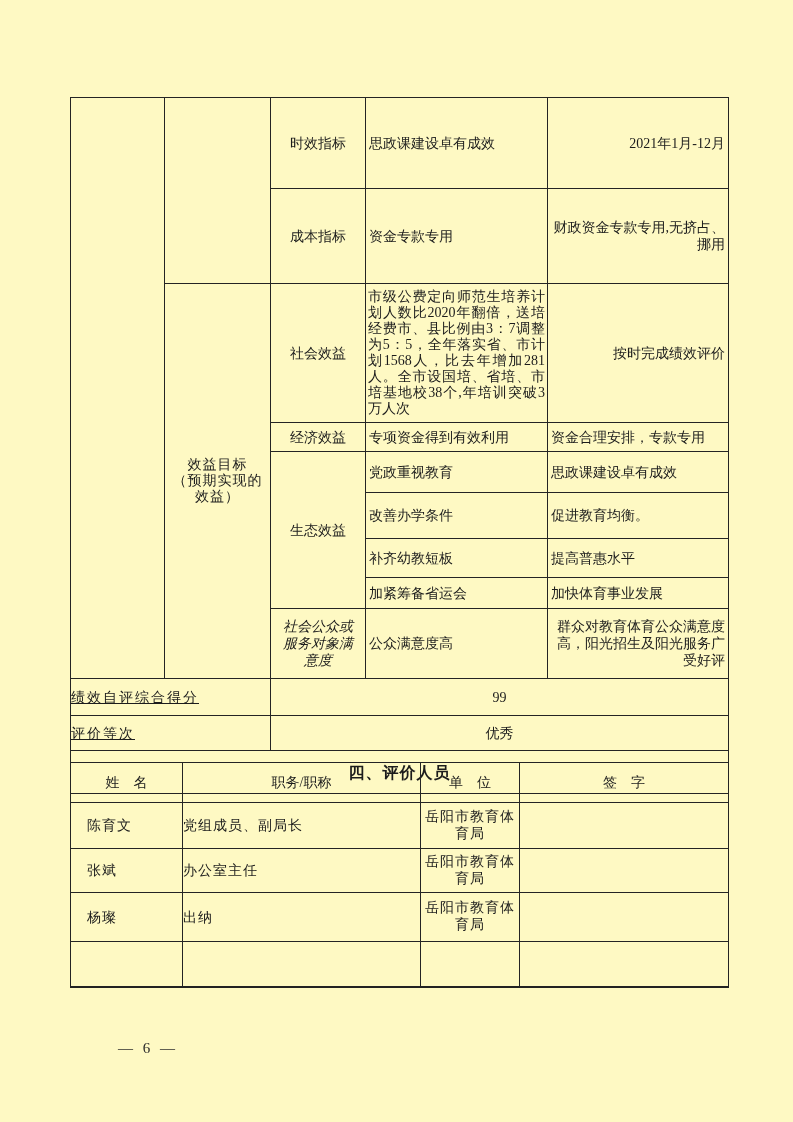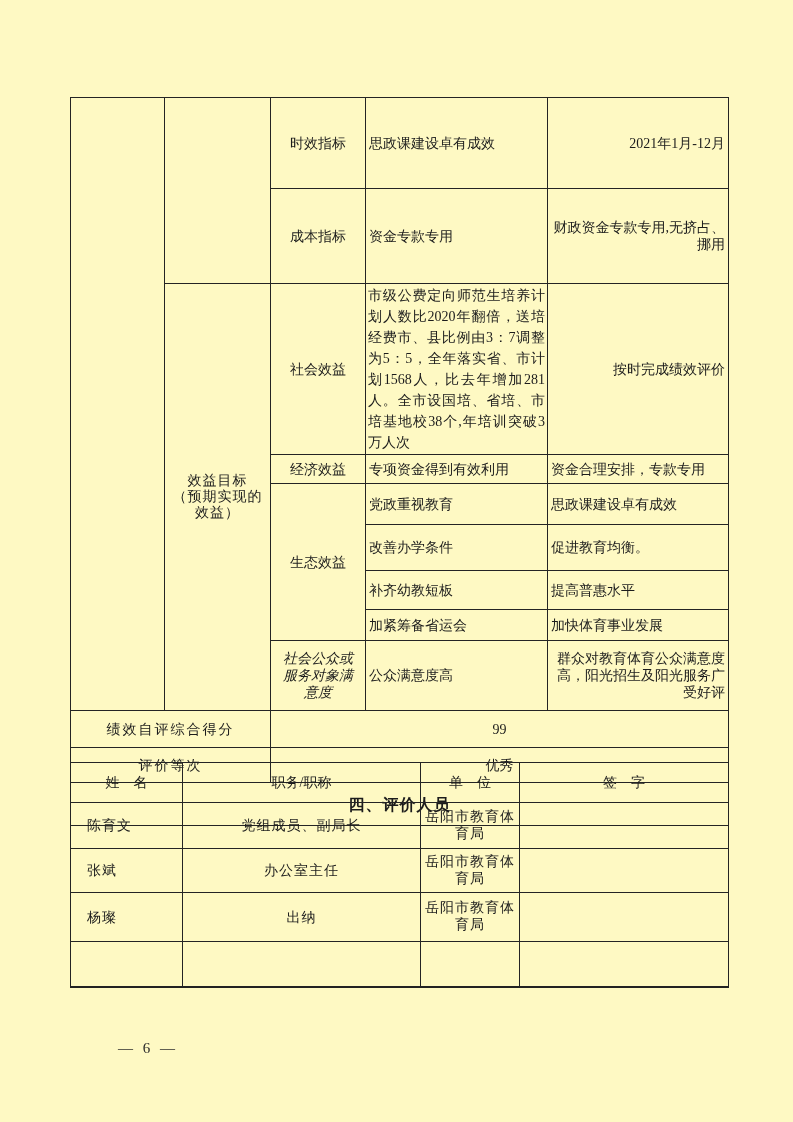--- a/index.html
+++ b/index.html
@@ -19,28 +19,28 @@
   .r1{height:91px} .r2{height:95px} .r3{height:139px} .r4{height:29px}
   .r5{height:41px} .r6{height:46px} .r7{height:39px} .r8{height:31px}
   .r9{height:70px} .r10{height:37px} .r11{height:35px} .r12{height:43px}
   
   .e0{height:40px} .e1{height:46px} .e2{height:44px} .e3{height:49px} .e4{height:45px}
 
   .center   { text-align:center; }
   .c-type   { text-align:center; }
   .c-type-narrow { text-align:center; padding:0 9px;font-style:italic; }
   .c-ind    { text-align:left; padding:1px 3px; }
-  .c-ind-long { text-align:justify; padding:1px 2px; line-height:21px; }
+  .c-ind-long { text-align:justify; padding:1px 2px; line-height:16px; }
   .c-res-c  { text-align:right; padding:1px 3px; }
   .c-res-l  { text-align:left; padding:1px 3px; }
-  .c-label  { text-align:center; letter-spacing:2px; }
+  .c-label  { text-align:left; letter-spacing:2px;text-decoration:underline; }
   .benefit-label { text-align:center; white-space:pre-line; line-height:16px; letter-spacing:1px; }
   .section-title { text-align:center; font-weight:bold; font-size:16px; letter-spacing:1px; }
   .name-cell { text-align:left; padding-left:16px; letter-spacing:1px; }
-  .title-cell{ text-align:center; letter-spacing:1px; }
+  .title-cell{ letter-spacing:1px; }
   .unit-cell { text-align:center; padding:0 4px; line-height:17px; letter-spacing:1px;font-family:Liberation Mono, monospace; }
   .sig-cell  { }
   .page-number {
     position:absolute; left:118px; top:1040px; font-size:15px; letter-spacing:3px;
     color:#2a2a2a;
   }
 </style>
 </head>
 <body>
 

